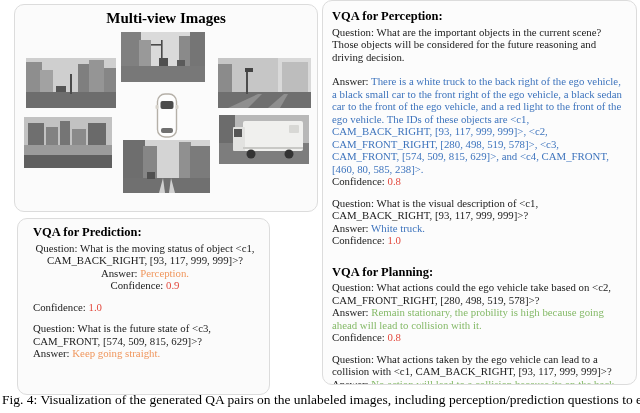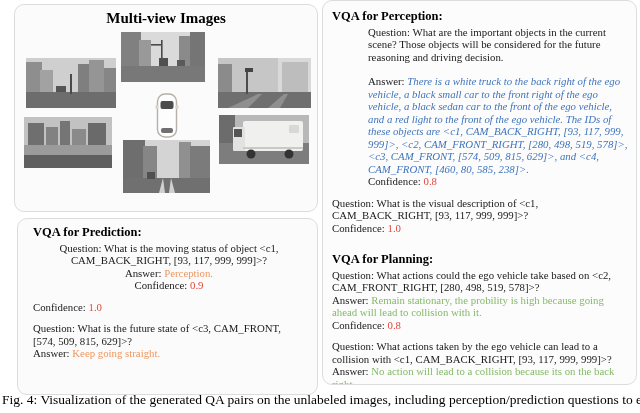--- a/index.html
+++ b/index.html
@@ -17,28 +17,28 @@
   .photo{position:absolute;overflow:hidden;background:#bdbdbd;}
   .photo svg,.ego svg{display:block;width:100%;height:100%;}
   .p-fl{left:11px;top:53px;width:90px;height:50px;}
   .p-f {left:106px;top:27px;width:84px;height:50px;}
   .p-fr{left:203px;top:53px;width:93px;height:50px;}
   .p-bl{left:9px;top:112px;width:88px;height:51px;}
   .p-b {left:108px;top:135px;width:87px;height:53px;}
   .p-br{left:204px;top:110px;width:90px;height:49px;}
   .ego{position:absolute;left:140px;top:88px;width:24px;height:45px;}
   
-  .pred{left:17px;top:218px;width:301px;height:177px;padding:6px 12px 4px 15px;}
+  .pred{left:17px;top:218px;width:253px;height:177px;padding:6px 12px 4px 15px;}
   .rightp{left:322px;top:0;width:315px;height:385px;padding:8px 8px 4px 9px;background:#fcfcfc;}
   .sec-title{margin:0 0 2px;font-size:12.5px;font-weight:bold;color:#000;}
   .sec{font-size:10.8px;line-height:1.16;}
   .qa{margin-top:9px;}
   .qa p{margin:0;}
   .qa p.gap{margin-top:12px;}
-  .ans-blue{color:#3e74bd;font-style:italic;}
+  .ans-blue{color:#3e74bd;}
   .ans-orange{color:#f0975e;}
   .ans-green{color:#85ba68;}
   .conf{color:#e2483d;}
   .planning-sec{margin-top:18px;}
   
   .caption{
     position:absolute;left:2px;top:392px;width:640px;margin:0;
     font-size:13.5px;color:#000;white-space:nowrap;
   }
 </style>
@@ -162,28 +162,29 @@
     <p><span>Answer:</span> <span class="ans-orange">Keep going straight.</span></p>
 
   </div>
 </section>
 
 <section class="panel rightp sec">
 
   <div>
     <h3 class="sec-title">VQA for Perception:</h3>
 
-    <div class="qa" style="margin-top:1px;margin-left:36px;">
+    <div class="qa" style="margin-top:1px;">
       <p><span>Question:</span> <span>What are the important objects in the current scene? Those objects will be considered for the future reasoning and driving decision.</span></p>
       <p class="gap"><span>Answer:</span> <span class="ans-blue">There is a white truck to the back right of the ego vehicle, a black small car to the front right of the ego vehicle, a black sedan car to the front of the ego vehicle, and a red light to the front of the ego vehicle. The IDs of these objects are &lt;c1, CAM_BACK_RIGHT, [93, 117, 999, 999]&gt;, &lt;c2, CAM_FRONT_RIGHT, [280, 498, 519, 578]&gt;, &lt;c3, CAM_FRONT, [574, 509, 815, 629]&gt;, and &lt;c4, CAM_FRONT, [460, 80, 585, 238]&gt;.</span></p>
       <p><span>Confidence:</span> <span class="conf">0.8</span></p>
     </div>
 
     <div class="qa">
       <p><span>Question:</span> <span>What is the visual description of &lt;c1, CAM_BACK_RIGHT, [93, 117, 999, 999]&gt;?</span></p>
+      <p><span>Answer:</span> <span class="ans-blue">White truck.</span></p>
       <p><span>Confidence:</span> <span class="conf">1.0</span></p>
     </div>
   </div>
 
   <div class="planning-sec">
     <h3 class="sec-title">VQA for Planning:</h3>
 
     <div class="qa" style="margin-top:1px;">
       <p><span>Question:</span> <span>What actions could the ego vehicle take based on &lt;c2, CAM_FRONT_RIGHT, [280, 498, 519, 578]&gt;?</span></p>
       <p><span>Answer:</span> <span class="ans-green">Remain stationary, the probility is high because going ahead will lead to collision with it.</span></p>

